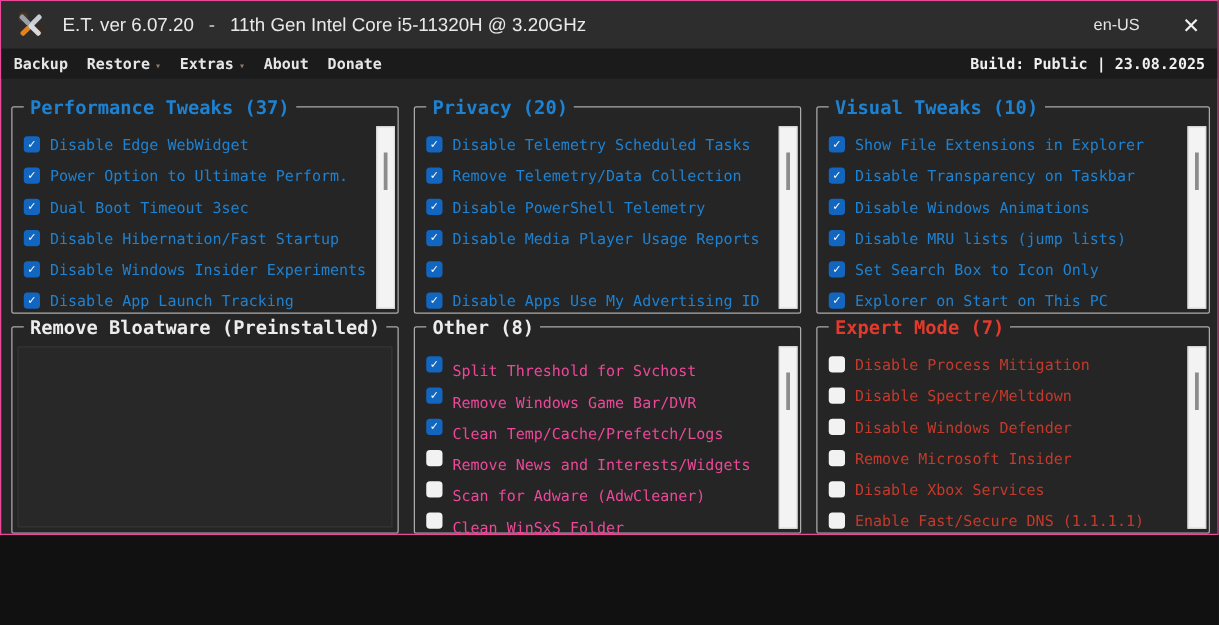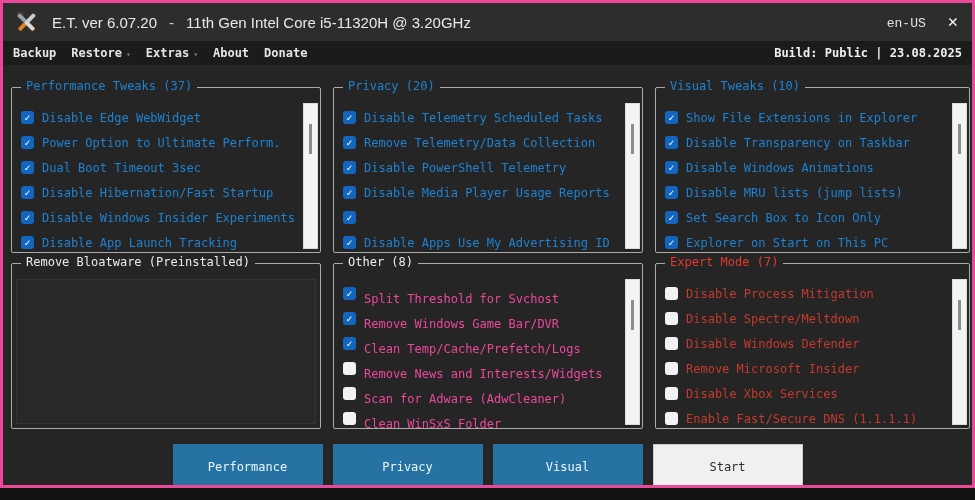--- a/index.html
+++ b/index.html
@@ -13,32 +13,32 @@
     --expert-title-red:#e23b2d;
     --expert-item-red:#c43a2c;
     --button-blue:#2673a3;
     --button-light:#f0f0f0;
     --text-light:#e9e9e9;
   }
   *{box-sizing:border-box;margin:0;padding:0;}
   html,body{background:#111;}
   body{font-family:"DejaVu Sans Mono","Liberation Mono",monospace;}
   .window{
-    position:relative;width:975px;height:488px;background:var(--window-bg);
-    border:3px solid #ec4899;overflow:hidden;
+    position:relative;width:975px;height:428px;background:var(--window-bg);
+    border:1px solid #ec4899;overflow:hidden;
   }
   
   .titlebar{
     height:38px;background:var(--titlebar-bg);display:flex;align-items:center;
     padding:0 14px 0 10px;color:var(--text-light);
     font-family:"Liberation Sans","DejaVu Sans",sans-serif;font-size:15px;
   }
   .app-icon{width:27px;height:27px;margin-right:12px;flex:0 0 auto;}
   .title-sep{margin:0 12px;color:#cfcfcf;}
-  .titlebar-right{margin-left:auto;display:flex;align-items:flex-end;gap:22px;font-family:Liberation Mono, monospace;}
+  .titlebar-right{margin-left:auto;display:flex;align-items:flex-start;gap:34px;}
   .lang{font-size:13px;color:#e4e4e4;cursor:default;}
   .close-btn{font-size:17px;color:#f0f0f0;cursor:default;line-height:1;}
   
   .menubar{
     height:24px;background:var(--menubar-bg);display:flex;align-items:center;
     padding:0 10px;font-size:12px;font-weight:bold;color:#e6e6e6;
   }
   .menu-items{display:flex;align-items:center;gap:15px;}
   .menu-item{display:flex;align-items:center;gap:4px;cursor:default;}
   .menu-caret{font-size:8px;color:#8c7a6e;position:relative;top:1px;}
@@ -47,21 +47,21 @@
   .content{padding:22px 8px 0 8px;}
   .groups-grid{
     display:grid;grid-template-columns:310px 310px 315px;
     grid-template-rows:166px 166px;column-gap:12px;row-gap:10px;
   }
   .groupbox{
     position:relative;border:1px solid var(--group-border);border-radius:2px;
   }
   .group-title{
     position:absolute;top:-9px;left:9px;background:var(--window-bg);
-    padding:0 5px;font-size:12px;font-weight:normal;white-space:nowrap;
+    padding:0 5px;font-size:15px;font-weight:bold;white-space:nowrap;
   }
   .theme-blue .group-title{color:var(--accent-blue);}
   .theme-white .group-title{color:#ececec;}
   .theme-red .group-title{color:var(--expert-title-red);}
   .group-items{padding:17px 0 0 9px;}
   .cb-row{display:flex;align-items:center;height:25px;cursor:default;}
   .cb{
     width:13px;height:13px;border-radius:3px;margin-right:8px;flex:0 0 auto;
     display:flex;align-items:center;justify-content:center;
     font-size:10px;font-weight:bold;line-height:1;

